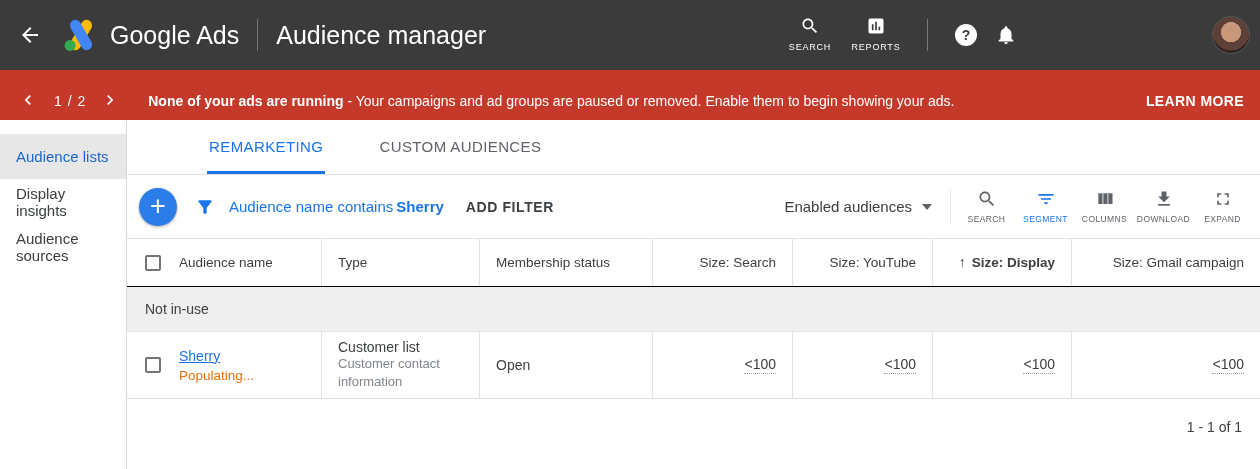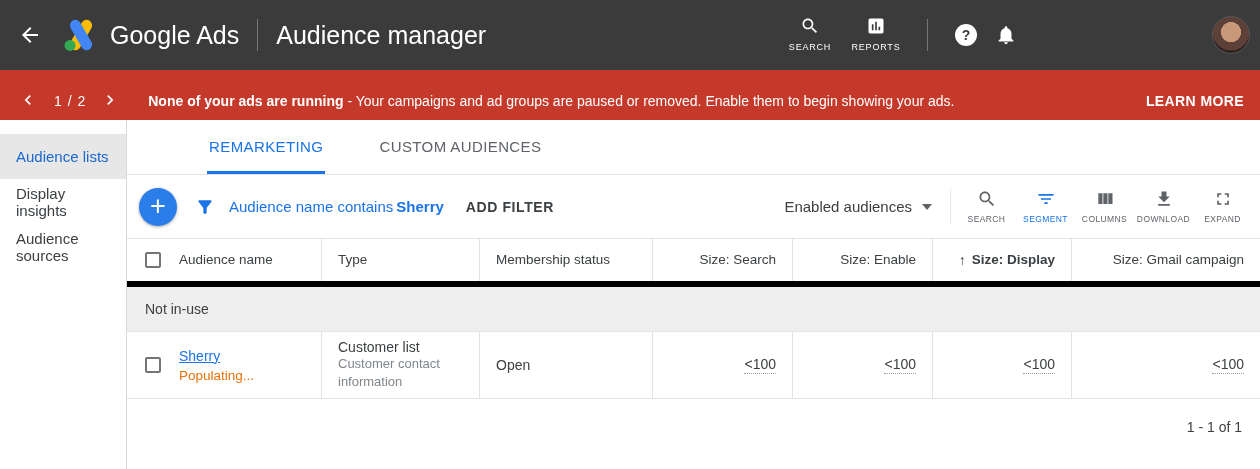--- a/index.html
+++ b/index.html
@@ -61,21 +61,21 @@
   .caret{width:0;height:0;border-left:5px solid transparent;border-right:5px solid transparent;border-top:6px solid #5f6368}
   .tool-strip{display:flex;margin-left:18px;border-left:1px solid #e8e8e8;padding-left:6px}
   .tool-btn{width:59px;display:flex;flex-direction:column;align-items:center;gap:5px;color:#5f6368;cursor:pointer}
   .tool-btn svg{width:20px;height:20px;fill:currentColor}
   .tool-btn .lbl{font-size:8.5px;letter-spacing:.4px;text-align:center;white-space:nowrap}
   .tool-btn.active{color:#1a73e8}
 
   
   .grid{border-top:1px solid #e3e3e3}
   .hdr,.row{display:grid;grid-template-columns:195px 158px 173px 140px 140px 139px 1fr}
-  .hdr{height:48px;border-bottom:6px solid #000000}
+  .hdr{height:48px;border-bottom:1px solid #000000}
   .hcell{display:flex;align-items:center;padding:0 16px;font-size:13.5px;color:#3c4043;border-right:1px solid #e3e3e3;cursor:pointer;line-height:1.3}
   .hcell:last-child{border-right:none}
   .hcell.num{justify-content:flex-end;text-align:right}
   .hcell.first{padding-left:18px;gap:18px;font-weight:500}
   .hcell.sorted{font-weight:700}
   .sort-arrow{margin-right:6px;font-size:14px}
   .checkbox{width:16px;height:16px;border:2px solid #757575;border-radius:2px;background:#fff;cursor:pointer;flex:none}
   .group-row{height:45px;background:#efefef;display:flex;align-items:center;padding-left:18px;font-size:14px;color:#3c4043;border-bottom:1px solid #e3e3e3}
   .row{height:67px;border-bottom:1px solid #e3e3e3}
   .cell{display:flex;align-items:center;padding:0 16px;font-size:14px;color:#3c4043;border-right:1px solid #e3e3e3;min-width:0}
@@ -240,21 +240,21 @@
 
     <div class="grid">
       <div class="hdr">
         <div class="hcell first">
           <span class="checkbox"></span>
           <span>Audience name</span>
         </div>
         <div class="hcell">Type</div>
         <div class="hcell">Membership status</div>
         <div class="hcell num">Size: Search</div>
-        <div class="hcell num">Size: Enable</div>
+        <div class="hcell num">Size: YouTube</div>
         <div class="hcell num sorted">
           <span class="sort-arrow">↑</span>
           <span>Size: Display</span>
         </div>
         <div class="hcell num">Size: Gmail campaign</div>
       </div>
 
       <div class="group-row">Not in-use</div>
 
       <div class="row">

